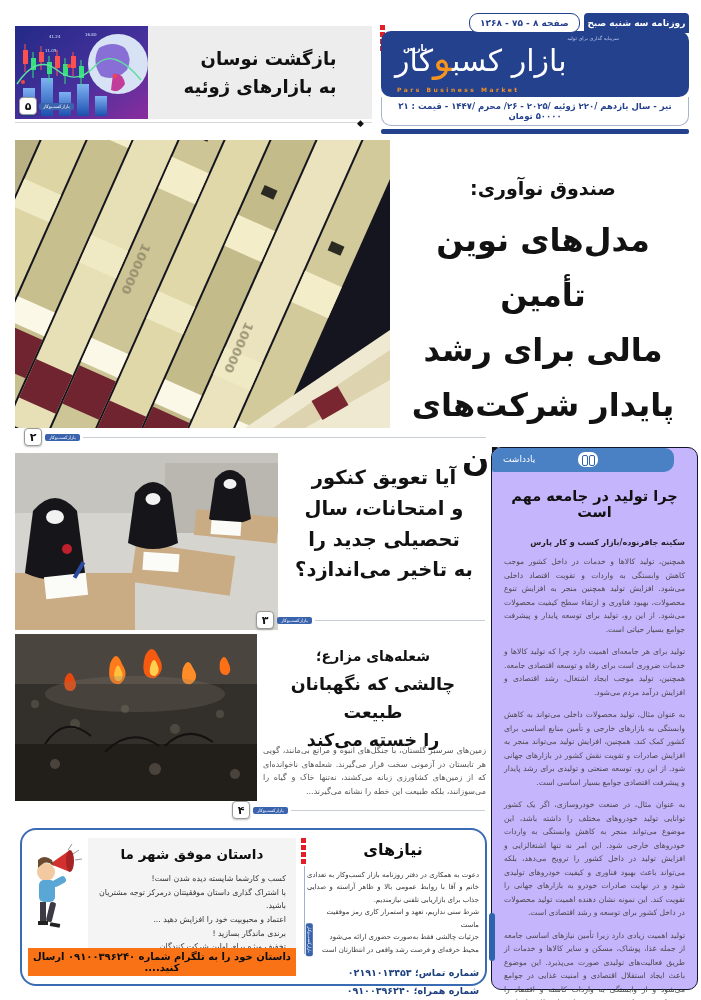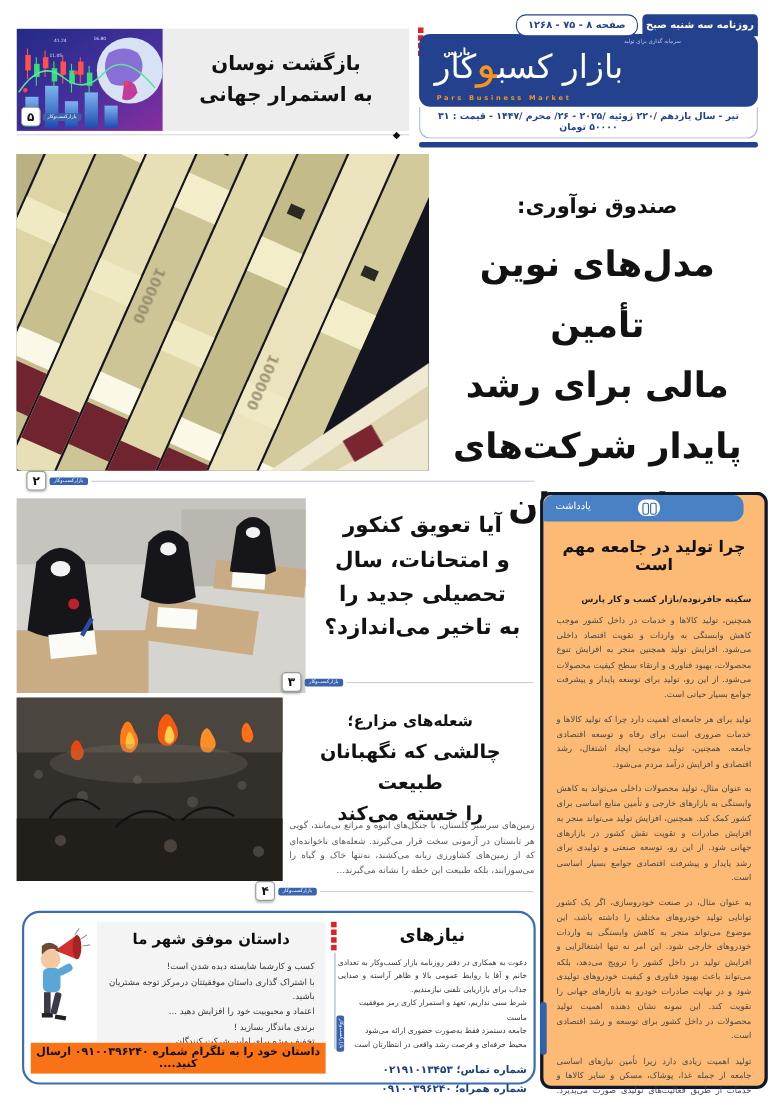--- a/index.html
+++ b/index.html
@@ -22,21 +22,21 @@
   .mast-date { background:#fff; border:1px solid #aab4d2; border-top:none; border-radius:0 0 10px 10px; text-align:center; color:#24418e; font-size:8.5px; font-weight:bold; padding:4px 2px; }
   .mast-rule { height:5px; background:#24418e; margin-top:3px; border-radius:2px; }
   .red-dots { display:flex; flex-direction:column; gap:2px; }
   .red-dots i { width:5px; height:5px; background:#e31e24; display:block; }
   .mast-dots { position:absolute; left:-1px; top:12px; }
 
   
   .top-story { position:absolute; left:15px; top:26px; width:357px; height:93px; display:flex; }
   .chart-fig { position:relative; width:133px; height:93px; flex:none; }
   .chart-fig svg { display:block; width:100%; height:100%; }
-  .top-head-box { flex:1; background:#ededed; display:flex; align-items:center; justify-content:center; text-align:center; font-weight:bold; font-size:18px; color:#111; line-height:1.55; }
+  .top-head-box { flex:1; background:#ededed; display:flex; align-items:center; justify-content:center; text-align:right; font-weight:bold; font-size:18px; color:#111; line-height:1.55; }
   .top-rule { position:absolute; left:15px; top:122px; width:357px; border-top:1px solid #d8d8d8; }
   .top-rule .diamond { position:absolute; right:8px; top:-5px; color:#111; font-size:9px; }
 
   
   .badge-row { position:absolute; display:flex; align-items:center; gap:3px; }
   .page-badge { width:18px; height:18px; flex:none; background:#fff; border:1px solid #9a9a9a; border-radius:4px; box-shadow:0 1px 2px rgba(0,0,0,.25); font-size:11px; font-weight:bold; color:#111; display:flex; align-items:center; justify-content:center; }
   .badge-brand { flex:none; background:#3a63ae; color:#fff; font-size:4.5px; padding:1px 4px; border-radius:2px; white-space:nowrap; }
   .badge-line { flex:1; height:1px; background:#c8cdd6; }
   .badge-on-img { position:absolute; left:4px; bottom:4px; display:flex; align-items:center; gap:2px; }
 
@@ -54,21 +54,21 @@
 
   
   .fire-fig { position:absolute; left:15px; top:634px; width:242px; height:167px; }
   .fire-fig svg { display:block; width:100%; height:100%; }
   .fire-head { position:absolute; left:266px; top:648px; width:214px; text-align:center; direction:rtl; color:#121212; }
   .fire-kicker { font-size:14px; font-weight:bold; margin-bottom:6px; }
   .fire-title { font-size:17.5px; font-weight:bold; line-height:1.6; }
   .fire-lede { position:absolute; left:263px; top:744px; width:223px; direction:rtl; text-align:justify; font-size:8px; line-height:1.7; color:#555; }
 
   
-  .note-box { position:absolute; left:491px; top:447px; width:207px; height:543px; background:#fdba74; border:3px solid #0f172a; border-radius:10px; }
+  .note-box { position:absolute; left:491px; top:447px; width:207px; height:543px; background:#c4b5fd; border:1px solid #0f172a; border-radius:10px; }
   .note-header { position:relative; height:24px; width:182px; background:#4a80c4; border-radius:9px 9px 10px 2px; }
   .note-header .label { position:absolute; left:11px; top:6px; color:#fff; font-size:9px; }
   .note-icon { position:absolute; left:86px; top:4px; width:20px; height:15px; background:#fff; border-radius:7px; }
   .note-icon:before { content:""; position:absolute; left:4px; top:3px; width:4px; height:9px; border:1.4px solid #2f63ad; border-radius:2px; }
   .note-icon:after { content:""; position:absolute; left:11px; top:3px; width:4px; height:9px; border:1.4px solid #2f63ad; border-radius:2px; }
   .note-title { text-align:center; font-size:14.5px; font-weight:bold; color:#111; margin:16px 8px 0; direction:rtl; }
   .note-byline { direction:rtl; text-align:right; font-size:8px; font-weight:bold; color:#222; margin:18px 12px 0; }
   .note-body { direction:rtl; text-align:justify; font-size:7.6px; line-height:1.78; color:#4a4a4a; margin:8px 12px 0; }
   .note-body p { margin-bottom:9px; }
   .note-accent { position:absolute; left:-3px; bottom:28px; width:6px; height:48px; background:#2f63ad; border-radius:3px; }
@@ -171,21 +171,21 @@
             <text x="30" y="26">11.05</text>
             <text x="96" y="14">40.22</text>
         </g>
       </svg>
       <div class="badge-on-img">
         <span class="page-badge">۵</span>
         <span class="badge-brand">بازارکسب‌وکار</span>
       </div>
     </div>
     <div class="top-head-box rtl">
-      <div><span>بازگشت نوسان</span><br><span>به استمرار جهانی</span></div>
+      <div><span>بازگشت نوسان</span><br><span>به بازارهای ژوئیه</span></div>
     </div>
   </div>
   <div class="top-rule">
       <span class="diamond">◆</span>
     </div>
 
   <div class="money-fig">
     <svg viewBox="0 0 375 288" preserveAspectRatio="none">
       <rect width="375" height="288" fill="#15151f"></rect>
       <g transform="rotate(24 187 144)">
@@ -415,21 +415,21 @@
           <i></i>
         </div>
       <div class="line"></div>
       <div class="vert-brand">بازارکسب‌وکار</div>
     </div>
 
     <div class="jobs">
       <div class="jobs-title">نیازهای</div>
       <div class="jobs-body">دعوت به همکاری در دفتر روزنامه بازار کسب‌وکار به تعدادی خانم و آقا با روابط عمومی بالا و ظاهر آراسته و صدایی جذاب برای بازاریابی تلفنی نیازمندیم.</div>
       <div class="jobs-line">شرط سنی نداریم، تعهد و استمرار کاری رمز موفقیت ماست</div>
-      <div class="jobs-line">جامعه دستمزد فقط به‌صورت حضوری ارائه می‌شود</div>
+      <div class="jobs-line">جزئیات چالشی فقط به‌صورت حضوری ارائه می‌شود</div>
       <div class="jobs-line">محیط حرفه‌ای و فرصت رشد واقعی در انتظارتان است</div>
       <div class="jobs-phones">
         <div>شماره تماس؛ ۰۲۱۹۱۰۱۳۴۵۳</div>
         <div>شماره همراه؛ ۰۹۱۰۰۳۹۶۲۴۰</div>
       </div>
     </div>
   </div>
 
 </div>
 

